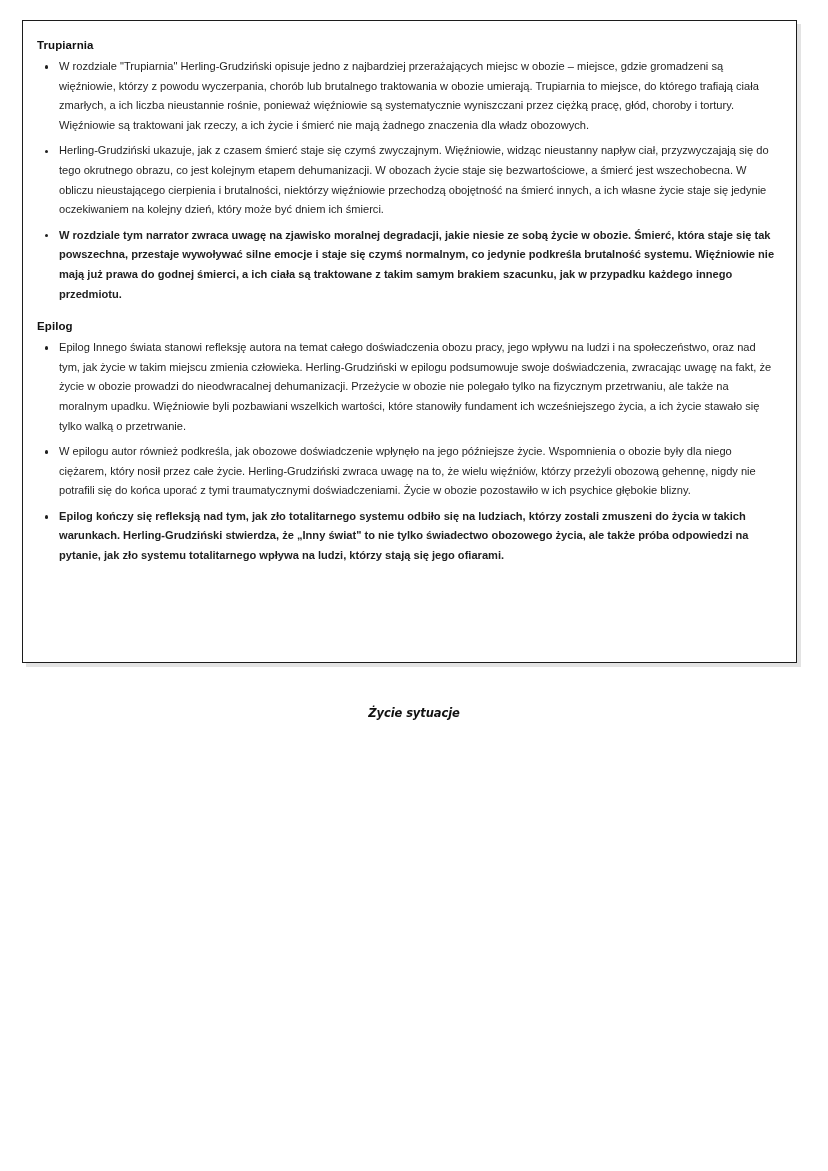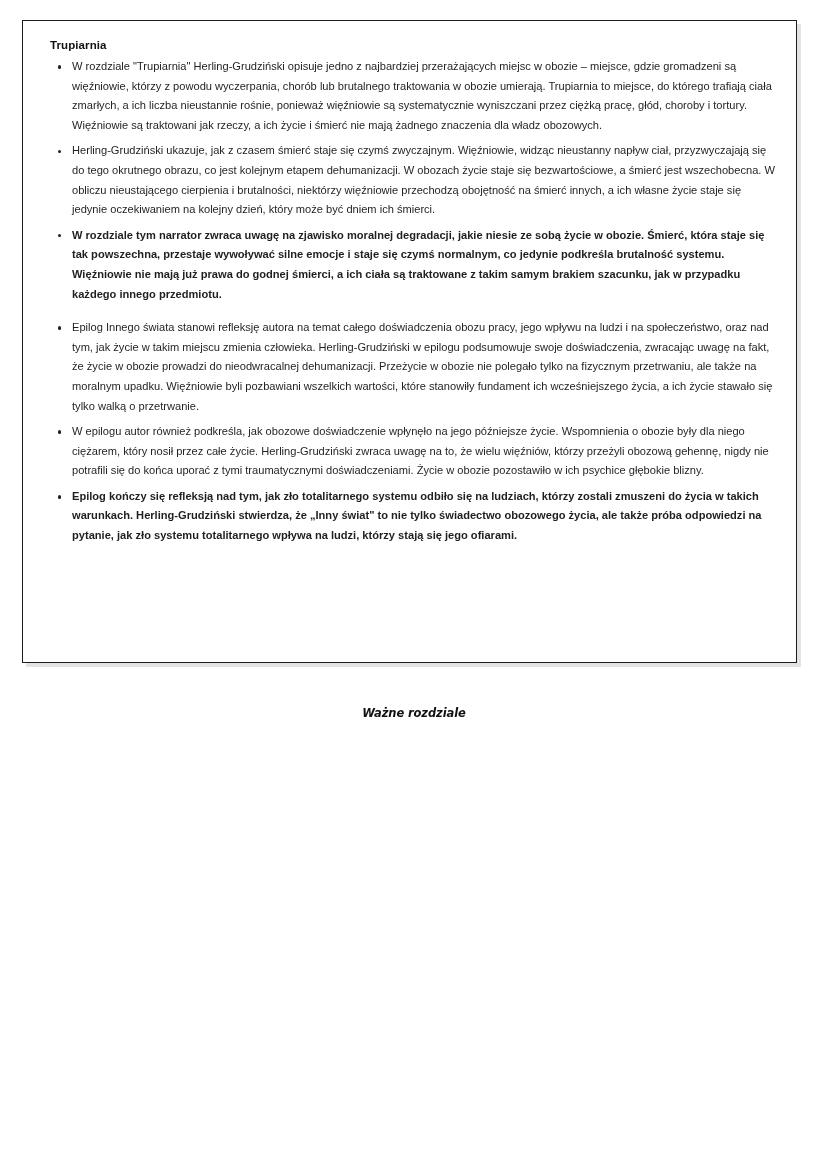--- a/index.html
+++ b/index.html
@@ -22,21 +22,21 @@
   .note-card {
     position: absolute;
     left: 22px;
     top: 20px;
     width: 775px;
     height: 643px;
     box-sizing: border-box;
     background: #ffffff;
     border: 1.6px solid #1c1c1c;
     box-shadow: 4px 4px 0 0 rgba(0, 0, 0, 0.11);
-    padding: 16px 20px 10px 27px;
+    padding: 16px 20px 10px 14px;
     overflow: hidden;
   }
 
   .section { margin: 0; }
   .section + .section { margin-top: 14px; }
 
   .section-heading {
     font-size: 11.5px;
     font-weight: bold;
     line-height: 17px;
@@ -100,24 +100,25 @@
   <div class="section">
     <div class="section-heading">Trupiarnia</div>
     <ul class="bullets">
       <li>W rozdziale "Trupiarnia" Herling-Grudziński opisuje jedno z najbardziej przerażających miejsc w obozie – miejsce, gdzie gromadzeni są więźniowie, którzy z powodu wyczerpania, chorób lub brutalnego traktowania w obozie umierają. Trupiarnia to miejsce, do którego trafiają ciała zmarłych, a ich liczba nieustannie rośnie, ponieważ więźniowie są systematycznie wyniszczani przez ciężką pracę, głód, choroby i tortury. Więźniowie są traktowani jak rzeczy, a ich życie i śmierć nie mają żadnego znaczenia dla władz obozowych.</li>
       <li>Herling-Grudziński ukazuje, jak z czasem śmierć staje się czymś zwyczajnym. Więźniowie, widząc nieustanny napływ ciał, przyzwyczajają się do tego okrutnego obrazu, co jest kolejnym etapem dehumanizacji. W obozach życie staje się bezwartościowe, a śmierć jest wszechobecna. W obliczu nieustającego cierpienia i brutalności, niektórzy więźniowie przechodzą obojętność na śmierć innych, a ich własne życie staje się jedynie oczekiwaniem na kolejny dzień, który może być dniem ich śmierci.</li>
       <li>W rozdziale tym narrator zwraca uwagę na zjawisko moralnej degradacji, jakie niesie ze sobą życie w obozie. Śmierć, która staje się tak powszechna, przestaje wywoływać silne emocje i staje się czymś normalnym, co jedynie podkreśla brutalność systemu. Więźniowie nie mają już prawa do godnej śmierci, a ich ciała są traktowane z takim samym brakiem szacunku, jak w przypadku każdego innego przedmiotu.</li>
     </ul>
   </div>
 
   <div class="section">
+    <div class="section-heading">Epilog</div>
     <ul class="bullets">
       <li>Epilog Innego świata stanowi refleksję autora na temat całego doświadczenia obozu pracy, jego wpływu na ludzi i na społeczeństwo, oraz nad tym, jak życie w takim miejscu zmienia człowieka. Herling-Grudziński w epilogu podsumowuje swoje doświadczenia, zwracając uwagę na fakt, że życie w obozie prowadzi do nieodwracalnej dehumanizacji. Przeżycie w obozie nie polegało tylko na fizycznym przetrwaniu, ale także na moralnym upadku. Więźniowie byli pozbawiani wszelkich wartości, które stanowiły fundament ich wcześniejszego życia, a ich życie stawało się tylko walką o przetrwanie.</li>
       <li>W epilogu autor również podkreśla, jak obozowe doświadczenie wpłynęło na jego późniejsze życie. Wspomnienia o obozie były dla niego ciężarem, który nosił przez całe życie. Herling-Grudziński zwraca uwagę na to, że wielu więźniów, którzy przeżyli obozową gehennę, nigdy nie potrafili się do końca uporać z tymi traumatycznymi doświadczeniami. Życie w obozie pozostawiło w ich psychice głębokie blizny.</li>
       <li>Epilog kończy się refleksją nad tym, jak zło totalitarnego systemu odbiło się na ludziach, którzy zostali zmuszeni do życia w takich warunkach. Herling-Grudziński stwierdza, że „Inny świat" to nie tylko świadectwo obozowego życia, ale także próba odpowiedzi na pytanie, jak zło systemu totalitarnego wpływa na ludzi, którzy stają się jego ofiarami.</li>
     </ul>
   </div>
 
 </div>
 
 <div class="caption-row">
-  <span class="caption-text">Ważne rozdziale</span>
+  <span class="caption-text">Życie sytuacje</span>
 </div>
 
 </body></html>

